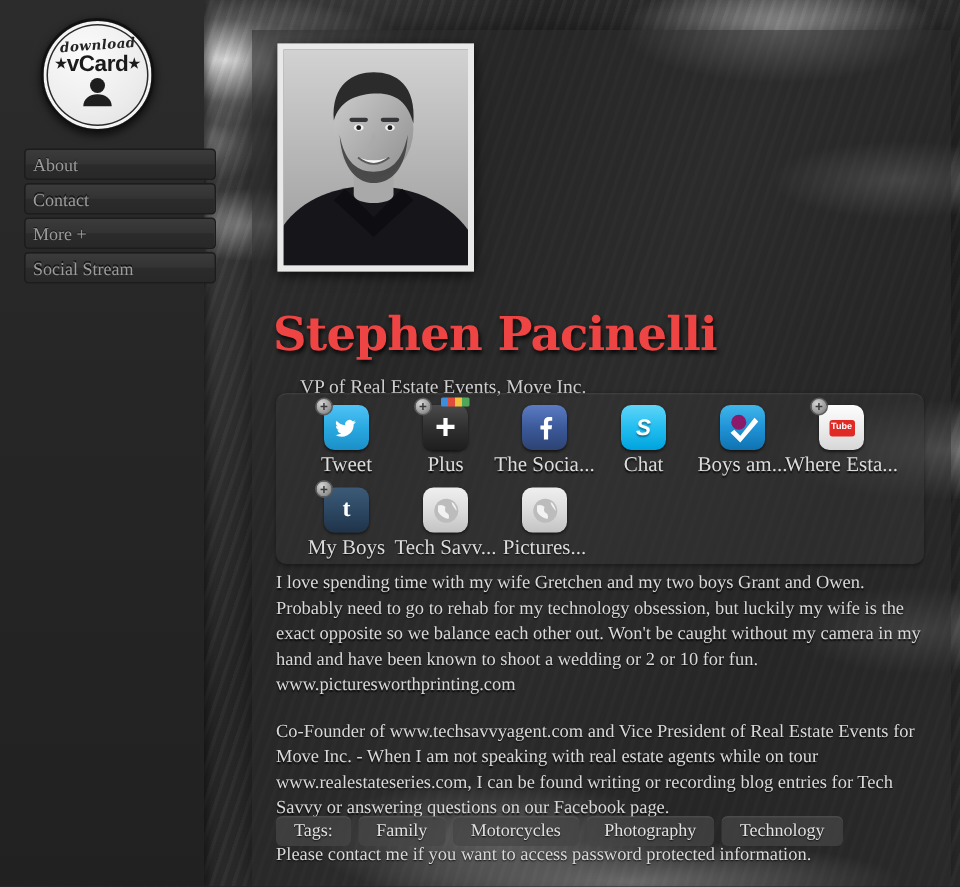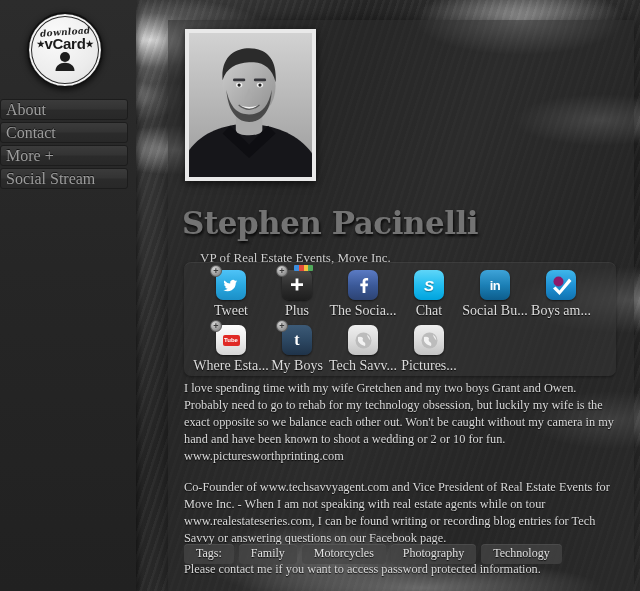--- a/index.html
+++ b/index.html
@@ -61,46 +61,46 @@
     font-weight:700; font-size:15px; color:#1a1a1a; letter-spacing:-.3px;
     line-height:1.05; margin-top:-1px;
   }
   .vc-main .star{ font-size:9px; vertical-align:2px; }
   .vc-person{ margin-top:0px; }
 
   #menu{ position:absolute; left:0; top:99px; width:128px; }
   .menu-item{
     display:block; width:128px; height:21px; line-height:20px;
     margin-bottom:2px; padding-left:5px;
-    font-family:"Liberation Serif", serif; font-size:16px; color:#9d9d9d;
+    font-family:"Liberation Serif", serif; font-size:12px; color:#9d9d9d;
     background:linear-gradient(180deg,#3b3b3b 0%,#333 48%,#2b2b2b 52%,#282828 100%);
     border:1px solid #1c1c1c; border-radius:3px;
     text-shadow:0 -1px 0 #111;
-    cursor:pointer; user-select:none;
+    cursor:pointer; user-select:none;margin-left:16px;
   }
 
   
   #content{
     position:absolute; left:168px; top:20px; width:466px; height:571px;
     background:rgba(40,40,40,.62);
     box-shadow:0 0 14px rgba(0,0,0,.45);
     z-index:5;
   }
   #photo{
     position:absolute; left:17px; top:9px; width:131px; height:152px;
     border:4px solid #e9e9e9;
     box-shadow:0 2px 8px rgba(0,0,0,.7);
     overflow:hidden; background:#8d8d8d;
   }
   #photo svg{ display:block; width:100%; height:100%; }
 
   #name{
     position:absolute; left:14px; top:188px;
     font-family:"DejaVu Serif", serif; font-weight:700;
-    font-size:31px; line-height:1; color:#737373; letter-spacing:-.5px;
+    font-size:31px; line-height:1; color:#ef4444; letter-spacing:-.5px;
     text-shadow:1px 2px 3px rgba(0,0,0,.85);
     white-space:nowrap;
   }
   #tagline{
     position:absolute; left:16px; top:230px;
     font-family:"Liberation Serif", serif; font-size:13px; color:#cfcfcf;
     text-shadow:0 1px 2px rgba(0,0,0,.8);
     margin-left:16px;
   }
 
@@ -286,26 +286,20 @@
       <div class="sicon-label">The Socia...</div>
     </div>
 
     <div class="sicon">
       <div class="sicon-img ic-skype">
         <span style="font-size:15px;line-height:1;font-style:italic;text-shadow:0 1px 1px rgba(0,0,0,.35)">S</span>
       </div>
       <div class="sicon-label">Chat</div>
     </div>
 
-    <div class="sicon">
-      <div class="sicon-img ic-linkedin">
-        <span style="font-size:13px;line-height:1;letter-spacing:-.5px">in</span>
-      </div>
-      <div class="sicon-label">Social Bu...</div>
-    </div>
 
     <div class="sicon">
       <div class="sicon-img ic-foursquare">
         <svg width="24" height="24" viewBox="0 0 24 24">
           <circle cx="9.5" cy="8.5" r="5" fill="#8c1a6b"></circle>
           <path d="M6.5 13.5 L10.5 17.5 L20 5.5 L22.5 8 L10.5 22 L4 15.5 Z" fill="#ffffff"></path>
         </svg>
       </div>
       <div class="sicon-label">Boys am...</div>
     </div>

